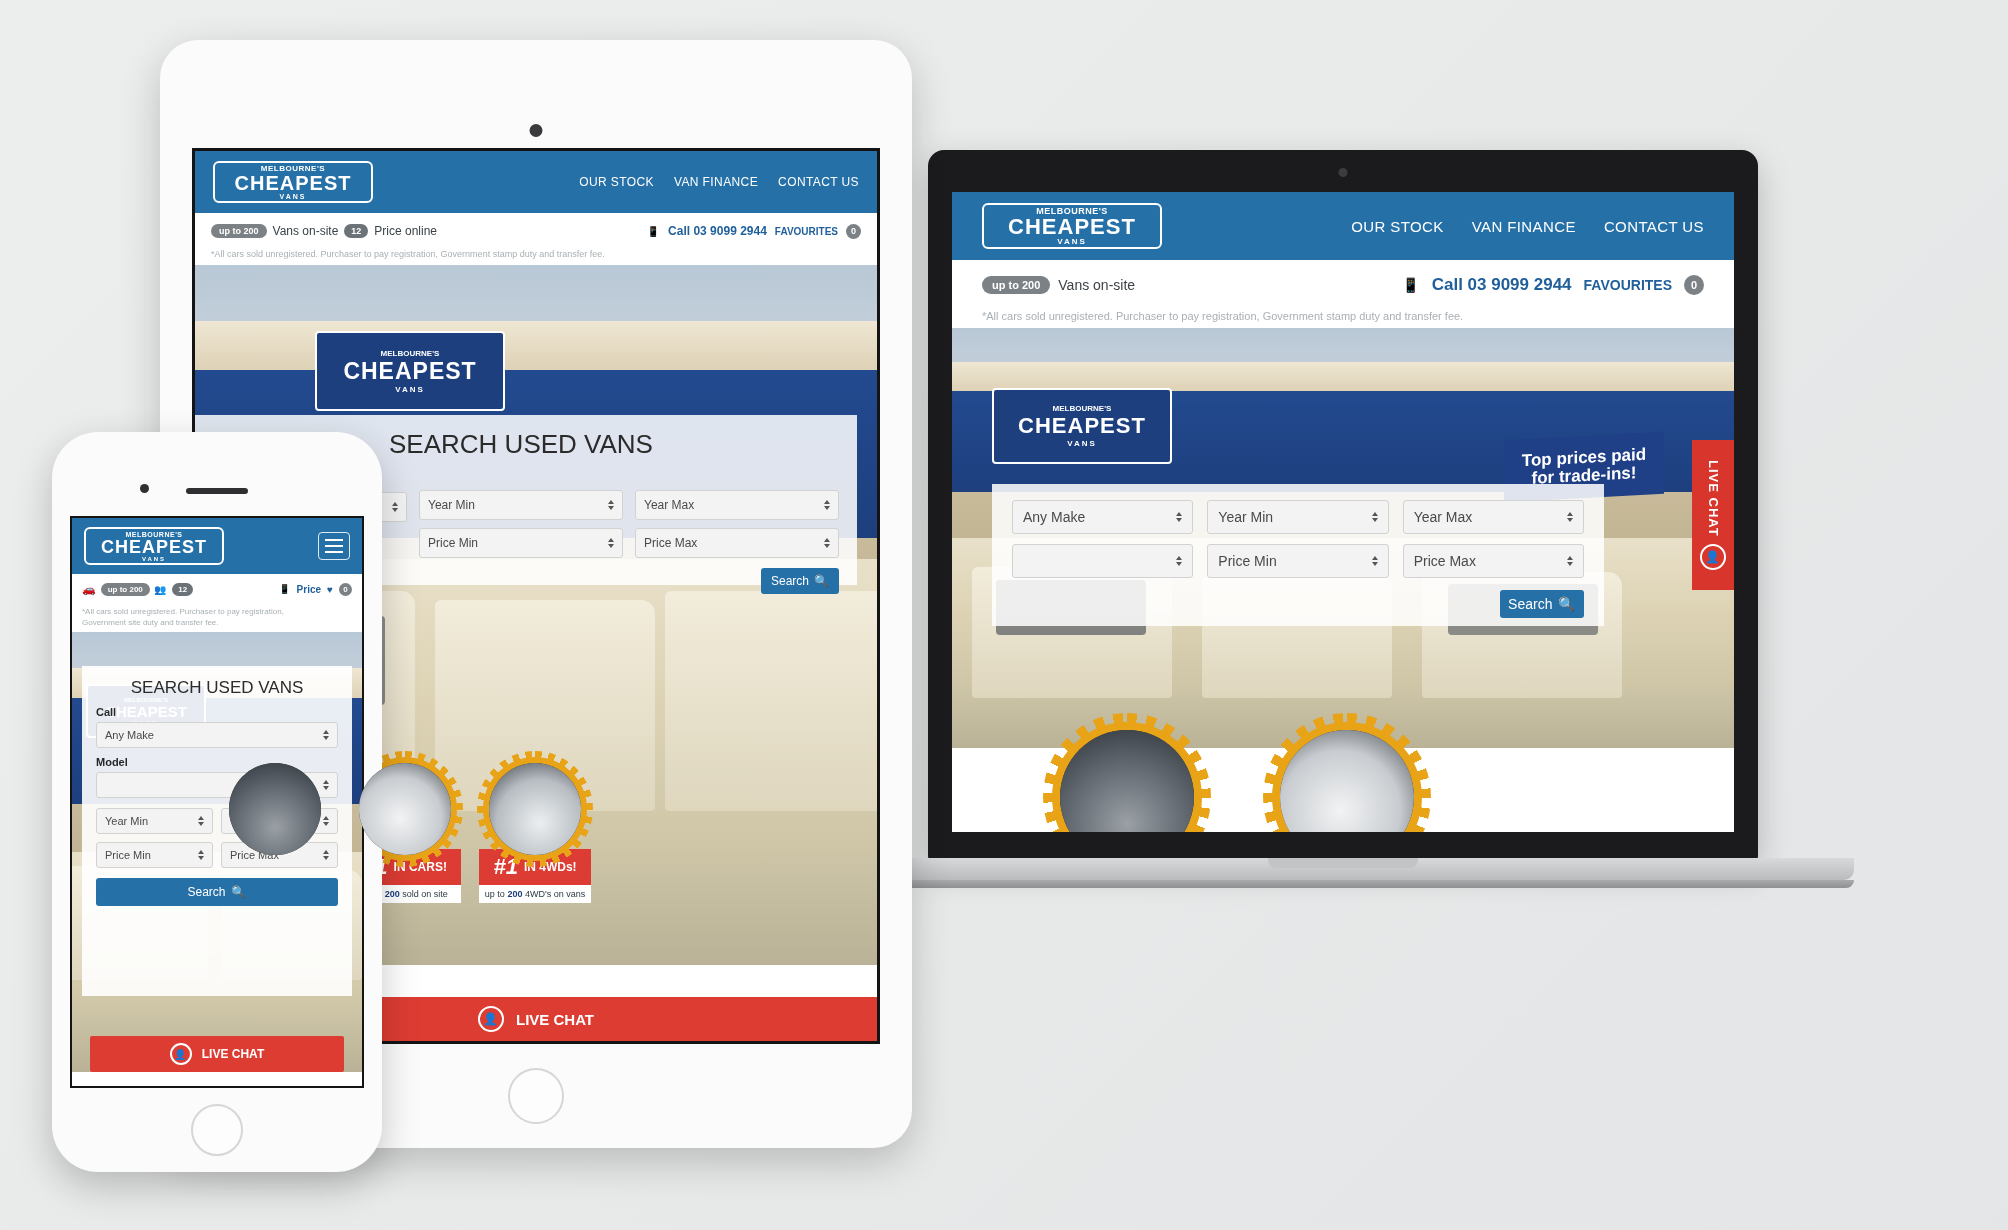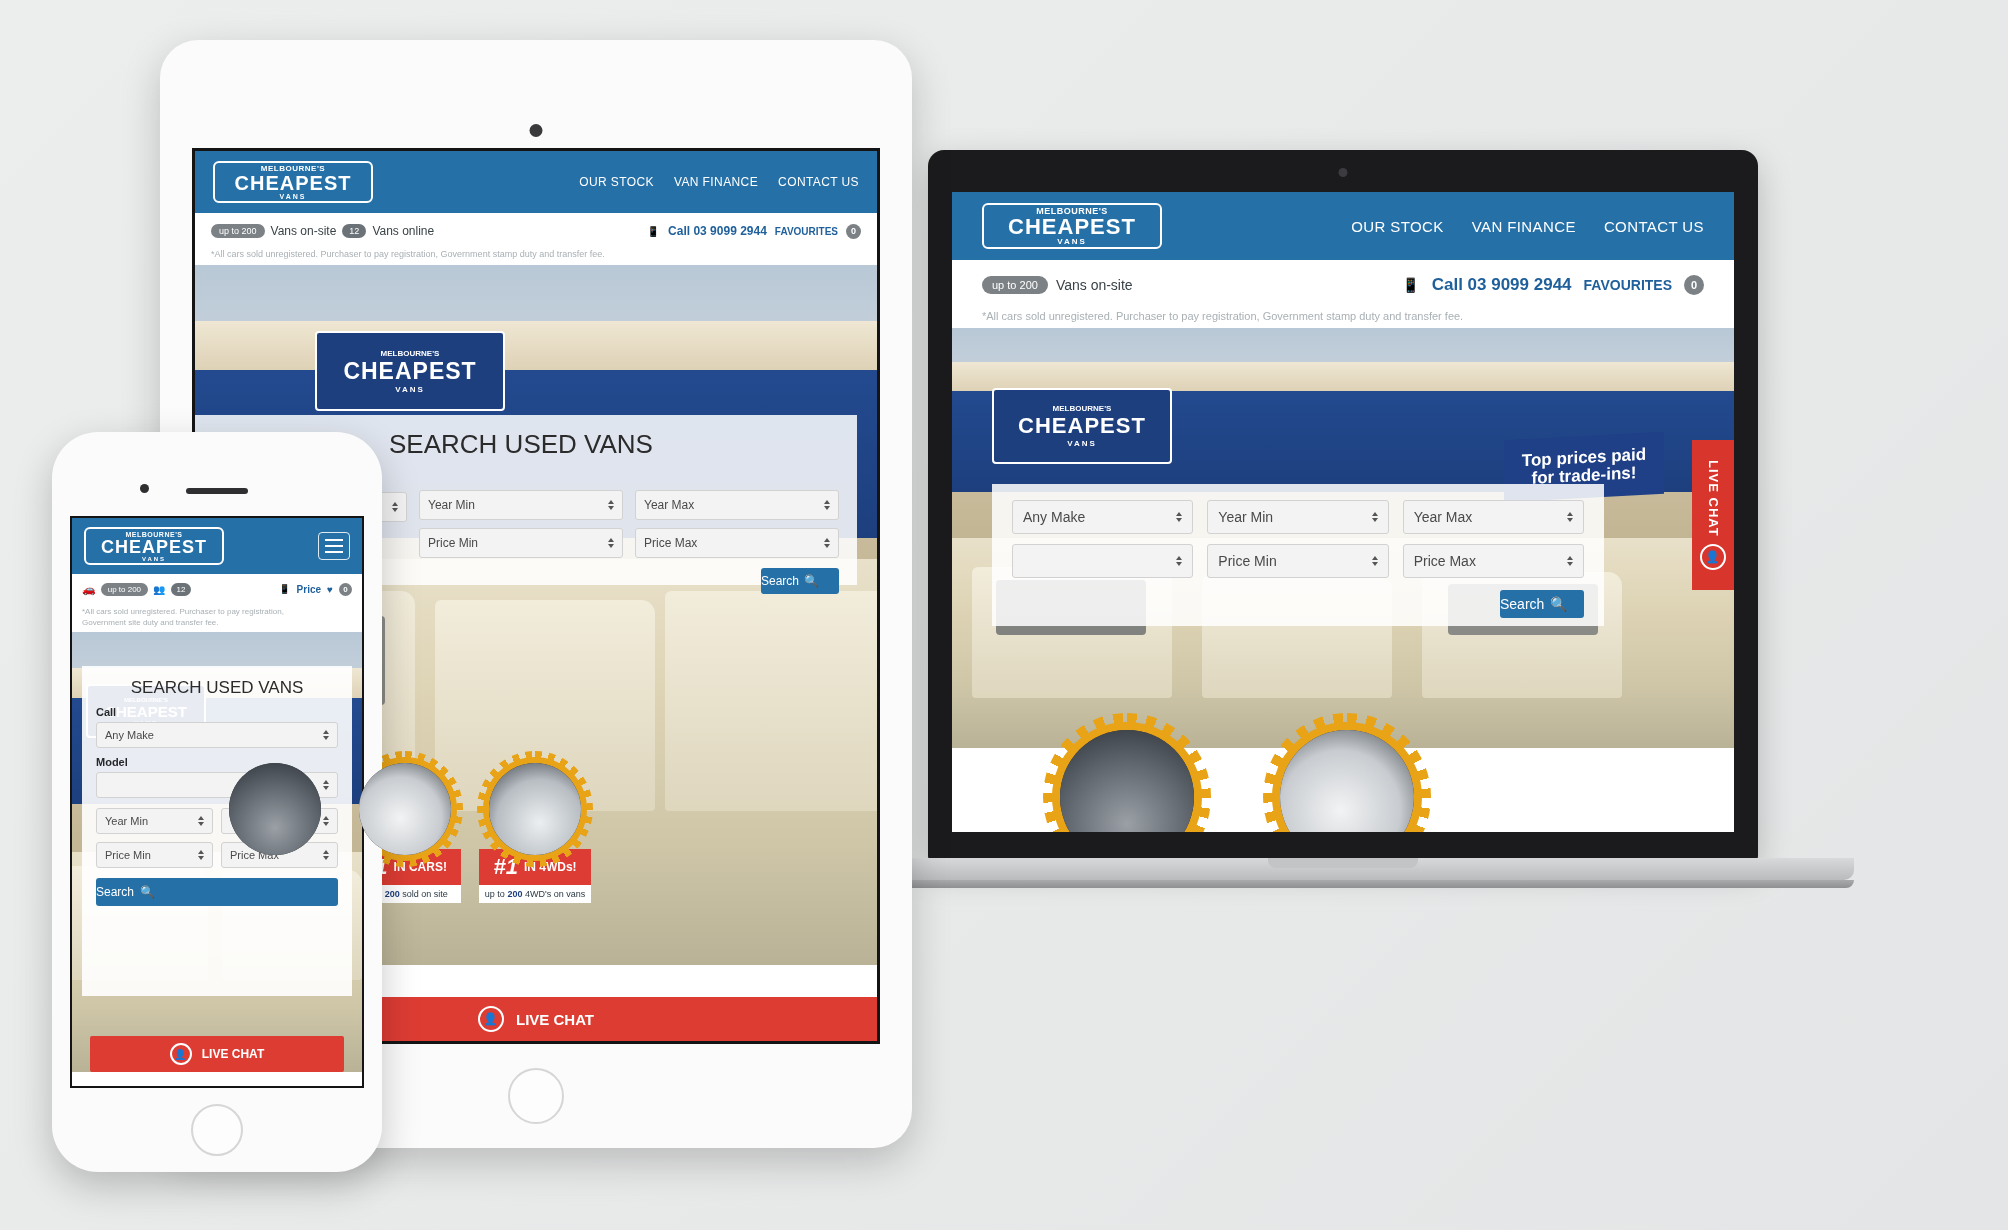--- a/index.html
+++ b/index.html
@@ -22,21 +22,21 @@
   .logo-top { font-weight: bold; letter-spacing: 0.5px; line-height: 1; }
   .logo-main { font-weight: bold; letter-spacing: 1px; line-height: 1; }
   .logo-sub { font-weight: bold; letter-spacing: 2px; line-height: 1; }
 
   .navlinks { margin-left: auto; display: flex; color: #fff; }
   .navlinks span { letter-spacing: 0.4px; }
 
   .infobar { background: #fff; display: flex; align-items: center; }
   .pill {
     background: #7c8185; color: #fff; border-radius: 20px;
-    font-weight: normal; display: inline-flex; align-items: center; justify-content: center;
+    font-weight: bold; display: inline-flex; align-items: center; justify-content: center;
   }
   .pill-dark { background: #6b7378; }
   .info-left { display: flex; align-items: center; color: #3a4347; }
   .info-right { margin-left: auto; display: flex; align-items: center; color: #1f5f9b; font-weight: bold; }
   .fav-count { background: #7c8185; color: #fff; border-radius: 50%; display: inline-flex; align-items: center; justify-content: center; font-weight: bold; }
   .disclaimer { color: #a9b0b4; }
 
   
   .hero { position: relative; overflow: hidden; background: #9fb0c0; }
   .hero-sky { position: absolute; left: 0; right: 0; top: 0; height: 26%;
@@ -70,21 +70,21 @@
     background: #f3f3f3; border: 1px solid #d2d2d2; border-radius: 3px;
     display: flex; align-items: center; color: #4a4a4a; position: relative;
   }
   .sel .arrows { margin-left: auto; display: flex; flex-direction: column; align-items: center; }
   .sel .arrows i { display: block; width: 0; height: 0; border-left: 3px solid transparent;
     border-right: 3px solid transparent; }
   .sel .arrows i.up { border-bottom: 4px solid #555; margin-bottom: 2px; }
   .sel .arrows i.dn { border-top: 4px solid #555; }
   .search-btn {
     background: #2670a8; color: #fff; border: none; border-radius: 3px;
-    display: flex; align-items: center; cursor: pointer;
+    display: flex; align-items: center; justify-content: center; cursor: pointer;
   }
 
   
   .badge-wrap { position: absolute; display: flex; }
   .badge { display: flex; flex-direction: column; align-items: center; }
   .starburst {
     border-radius: 50%; background: #e8a317; position: relative;
     display: flex; align-items: center; justify-content: center;
   }
   .starburst::before {
@@ -313,21 +313,21 @@
         <span>VAN FINANCE</span>
         <span>CONTACT US</span>
       </div>
     </div>
 
     <div class="infobar" style="height:36px;padding:0 16px;">
       <div class="info-left" style="gap:6px;font-size:12px;">
         <span class="pill" style="padding:2px 8px;font-size:9px;">up to 200</span>
         <span>Vans on-site</span>
         <span class="pill pill-dark" style="padding:2px 7px;font-size:9px;">12</span>
-        <span>Vans online</span>
+        <span>Price online</span>
       </div>
       <div class="info-right" style="gap:8px;font-size:12px;">
         <span style="font-size:10px;">📱</span>
         <span>Call 03 9099 2944</span>
         <span style="font-size:10px;">FAVOURITES</span>
         <span class="fav-count" style="width:15px;height:15px;font-size:9px;">0</span>
       </div>
     </div>
     <div class="disclaimer" style="padding:0 16px 6px;font-size:9px;">*All cars sold unregistered. Purchaser to pay registration, Government stamp duty and transfer fee.</div>
 

